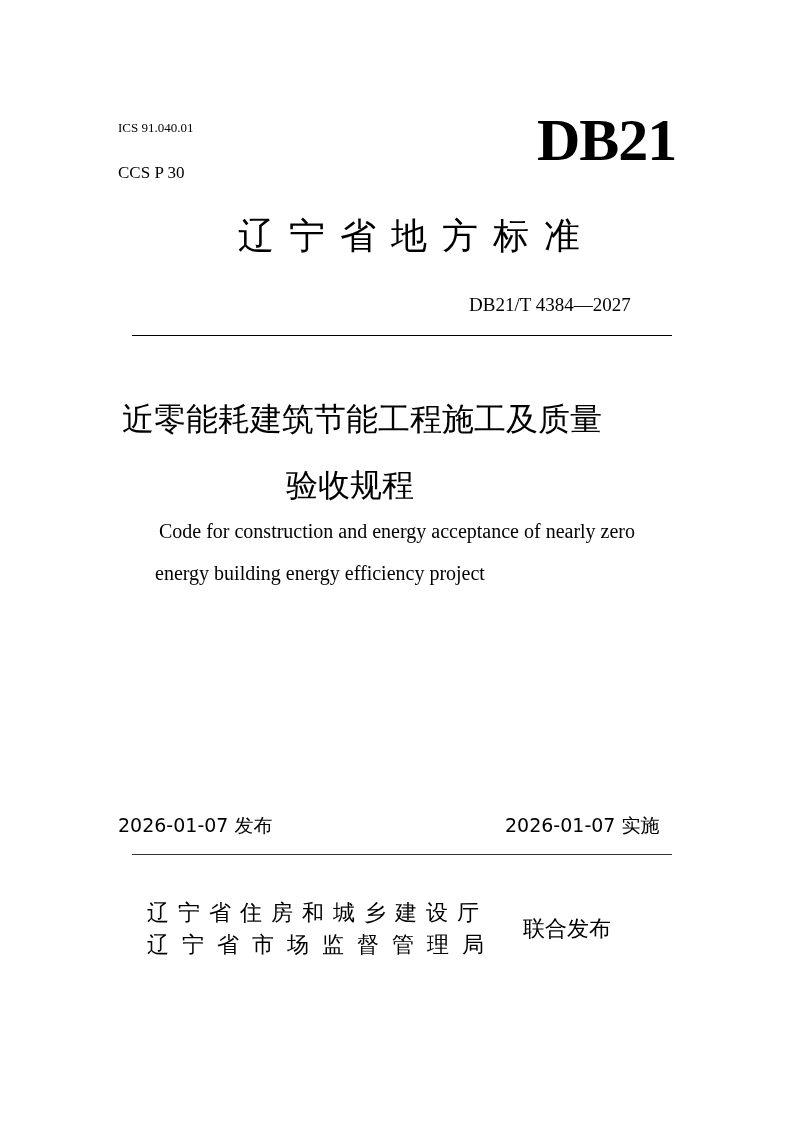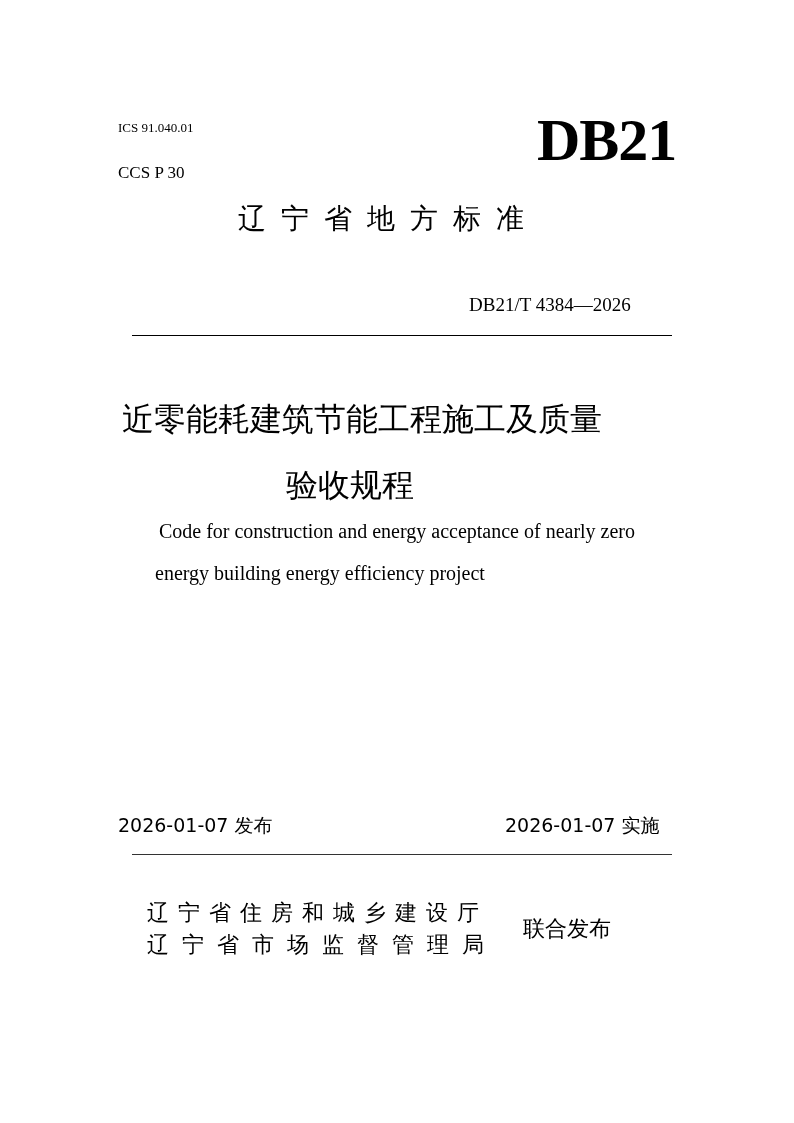--- a/index.html
+++ b/index.html
@@ -3,21 +3,21 @@
 <meta charset="utf-8">
 <style>
   html, body { margin: 0; padding: 0; background: #ffffff; }
   body { width: 794px; height: 1123px; position: relative; overflow: hidden; color: #000; }
   .serif { font-family: "Liberation Serif", "DejaVu Serif", serif; }
   .sans { font-family: "DejaVu Sans", "Liberation Sans", sans-serif; }
   .abs { position: absolute; }
   #ics { left: 118px; top: 120px; font-size: 13px; }
   #ccs { left: 118px; top: 163px; font-size: 17px; }
   #db-code { left: 537px; top: 106px; font-size: 60px; font-weight: bold; letter-spacing: -1px; }
-  #std-type { left: 238px; top: 200px; font-size: 28px; letter-spacing: 15px; }
+  #std-type { left: 238px; top: 212px; font-size: 36px; letter-spacing: 15px; }
   #std-number { left: 469px; top: 294px; font-size: 19px; }
   .rule { position: absolute; left: 132px; width: 540px; height: 0; border-top: 1.5px solid #000; }
   #rule1 { top: 335px; }
   #rule2 { top: 854px; border-top-color: #333; }
   #title-cn-1 { left: 0; width: 724px; top: 398px; text-align: center; font-size: 32px; }
   #title-cn-2 { left: 0; width: 700px; top: 464px; text-align: center; font-size: 32px; }
   #title-en-1 { left: 0; width: 794px; top: 520px; text-align: center; font-size: 20px; }
   #title-en-2 { left: 0; width: 640px; top: 562px; text-align: center; font-size: 20px; }
   #issue-date { left: 118px; top: 813px; font-size: 19px; }
   #impl-date { left: 505px; top: 813px; font-size: 19px; }
@@ -26,21 +26,21 @@
   #joint { left: 523px; top: 914px; font-size: 22px; }
 </style>
 </head>
 <body>
 
 <div>
   <div id="ics" class="abs serif">ICS 91.040.01</div>
   <div id="ccs" class="abs serif">CCS P 30</div>
   <div id="db-code" class="abs serif">DB21</div>
   <div id="std-type" class="abs sans">辽宁省地方标准</div>
-  <div id="std-number" class="abs serif">DB21/T 4384—2026</div>
+  <div id="std-number" class="abs serif">DB21/T 4384—2027</div>
   <div id="rule1" class="rule"></div>
 
   <div id="title-cn-1" class="abs sans">近零能耗建筑节能工程施工及质量</div>
   <div id="title-cn-2" class="abs sans">验收规程</div>
   <div id="title-en-1" class="abs serif">Code for construction and energy acceptance of nearly zero</div>
   <div id="title-en-2" class="abs serif">energy building energy efficiency project</div>
 
   <div id="issue-date" class="abs sans">2026-01-07 发布</div>
   <div id="impl-date" class="abs sans">2026-01-07 实施</div>
   <div id="rule2" class="rule"></div>

